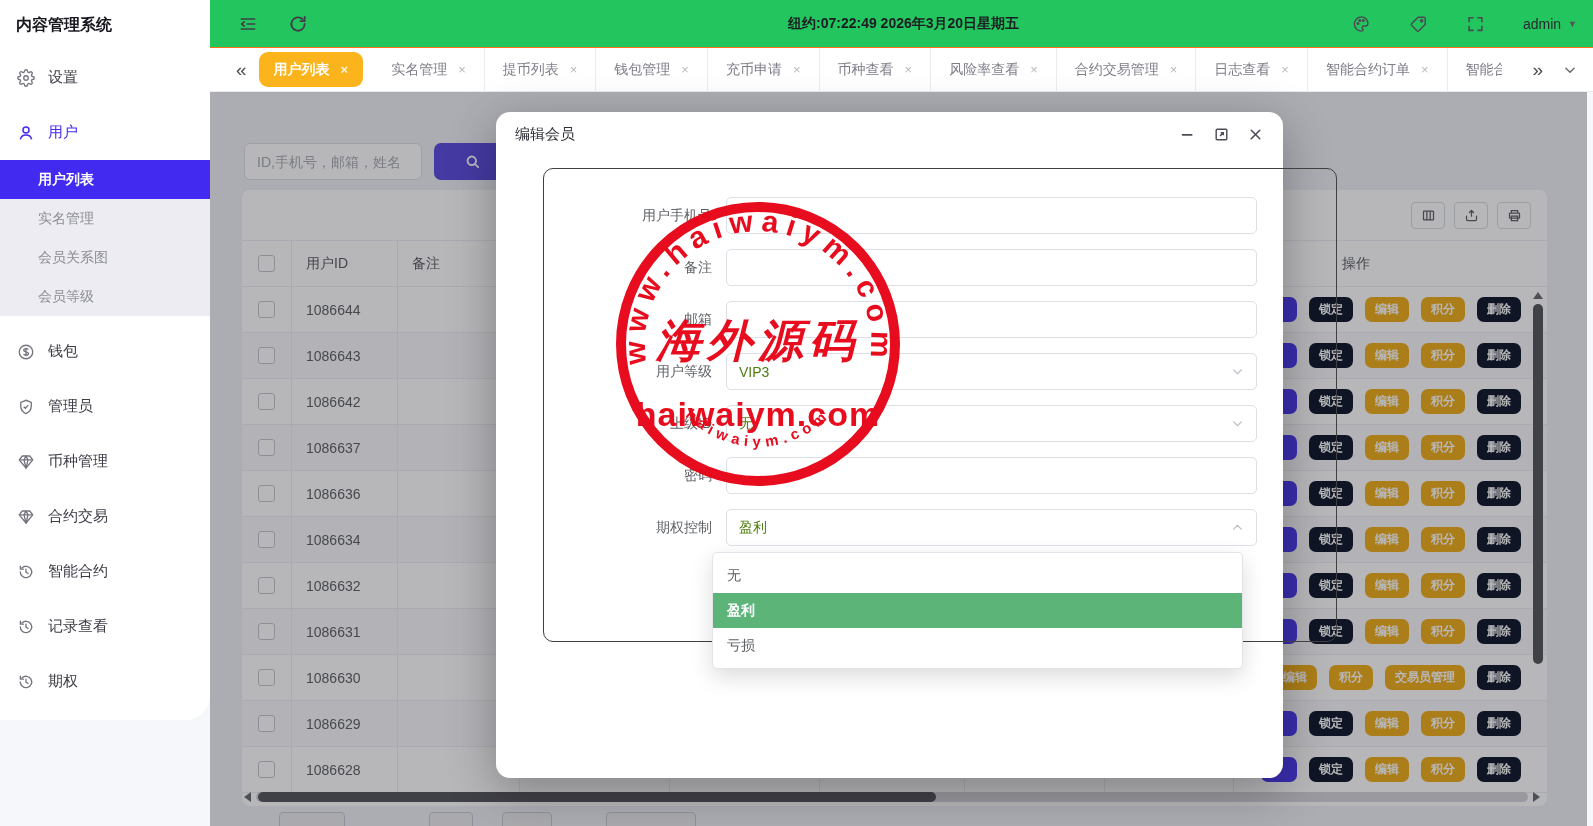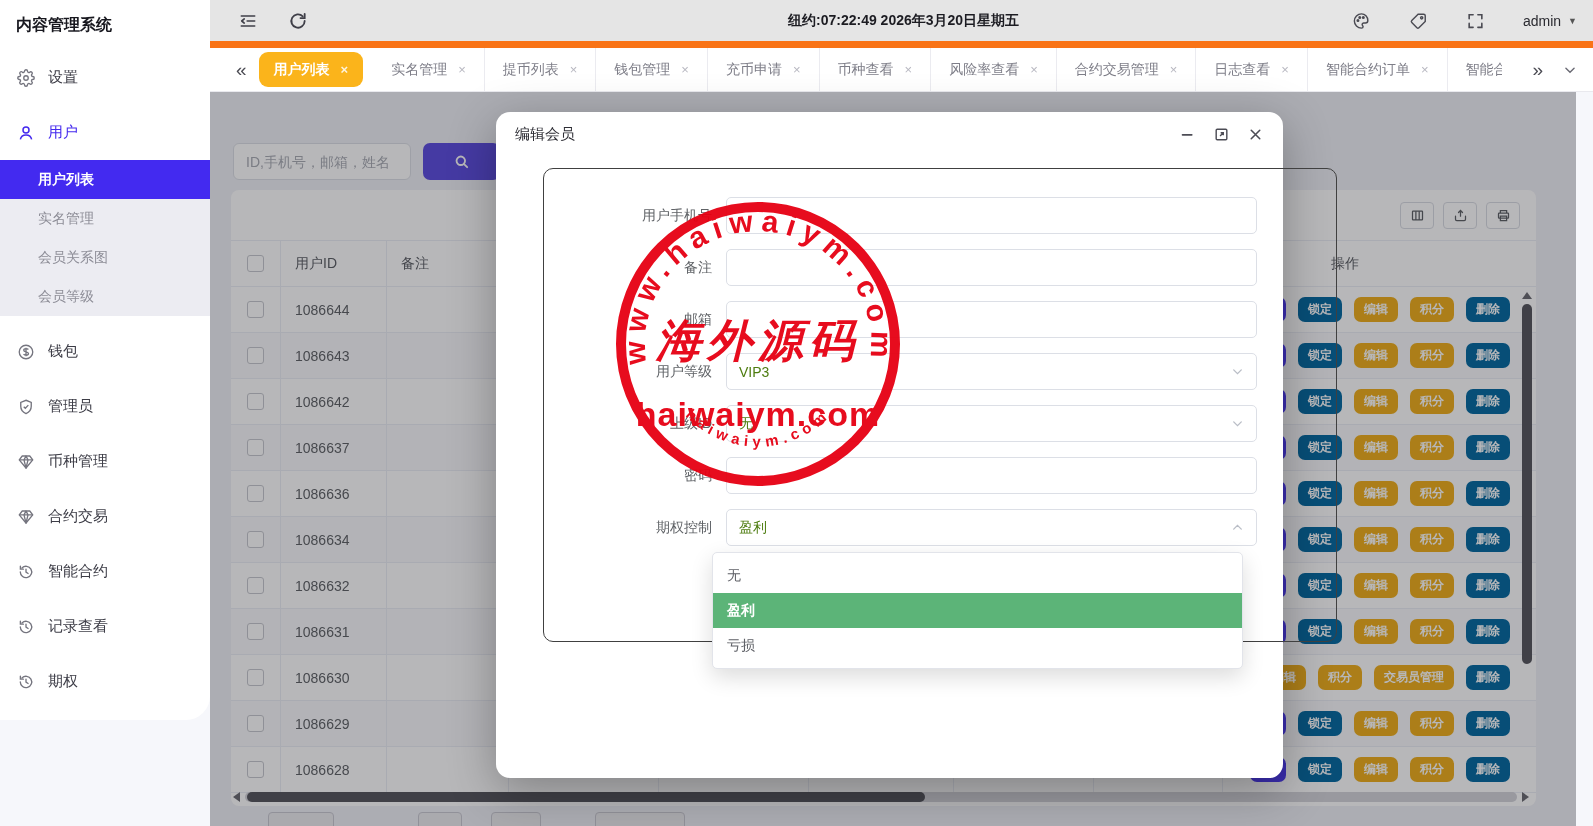--- a/index.html
+++ b/index.html
@@ -13,21 +13,21 @@
   .m-item { height:55px; display:flex; align-items:center; padding-left:17px; gap:13px; font-size:15px; color:#3c3c46; cursor:pointer; }
   .m-item .ic { width:18px; height:18px; color:#75757f; display:flex; }
   .m-item .ic svg { width:18px; height:18px; }
   .m-item.active { color:#4429ee; }
   .m-item.active .ic { color:#4429ee; }
   .sub-block { background:#ececf2; margin-bottom:8px; }
   .s-item { height:39px; display:flex; align-items:center; padding-left:38px; font-size:14px; color:#8d8d97; cursor:pointer; }
   .s-item.active { background:#432af0; color:#fff; font-weight:bold; }
 
   
-  .header { position:absolute; left:210px; top:0; width:1383px; height:48px; background:#e5e5e5; border-bottom:7px solid #f97316; display:flex; align-items:center; z-index:4; }
+  .header { position:absolute; left:210px; top:0; width:1383px; height:48px; background:#22c55e; border-bottom:1px solid #f97316; display:flex; align-items:center; z-index:4; }
   .h-ic { width:20px; height:20px; color:#3f3f48; margin-left:28px; cursor:pointer; display:flex; }
   .h-ic svg { width:20px; height:20px; }
   .h-time { position:absolute; left:578px; font-size:14px; color:#1c1c22; font-weight:bold; }
   .h-right { position:absolute; right:16px; display:flex; align-items:center; gap:38px; }
   .h-right .h-ic { margin-left:0; width:19px; height:19px; color:#4a4a52; }
   .h-user { display:flex; align-items:center; gap:7px; font-size:14px; color:#2a2a30; cursor:pointer; }
   .h-user .caret { font-size:9px; color:#555; }
 
   
   .tabbar { position:absolute; left:210px; top:48px; width:1383px; height:44px; background:#fff; border-bottom:1px solid #e9e9ee; display:flex; align-items:center; z-index:4; }
@@ -36,21 +36,21 @@
   .tab { display:flex; align-items:center; gap:11px; padding:0 18px; font-size:14px; color:#7e7e88; height:100%; white-space:nowrap; cursor:pointer; }
   .tab.inactive { border-right:1px solid #ebebf0; }
   .tab .x { color:#b7b7c0; font-size:13px; }
   .tab.active { background:#fbb41b; color:#fff; font-weight:bold; border-radius:9px; height:35px; margin:0 10px 0 2px; padding:0 15px; border:none; }
   .tab.active .x { color:rgba(255,255,255,.85); }
   .tb-right { position:absolute; right:0; top:0; height:43px; display:flex; align-items:center; gap:20px; padding:0 16px 0 10px; background:#fff; }
   .tb-right .tb-chevron { margin-left:0; }
   .tb-right .chev-dn { width:14px; height:14px; color:#6a6a74; display:flex; }
 
   
-  .content { position:absolute; left:193px; top:92px; width:1383px; height:734px; background:#eff1f6; z-index:3; }
+  .content { position:absolute; left:204px; top:92px; width:1383px; height:734px; background:#eff1f6; z-index:3; }
   .search-input { position:absolute; left:40px; top:51px; width:178px; height:37px; background:#fff; border:1px solid #dcdfe6; border-radius:6px; padding:0 12px; font-size:14px; color:#333; outline:none; }
   .search-input::placeholder { color:#a9acb4; }
   .search-btn { position:absolute; left:230px; top:51px; width:77px; height:37px; background:#5c4ce0; border-radius:7px; display:flex; align-items:center; justify-content:center; color:#fff; cursor:pointer; }
   .search-btn svg { width:17px; height:17px; }
 
   .card { position:absolute; left:38px; top:98px; width:1305px; height:616px; background:#fff; border-radius:8px; z-index:1; }
   .card-toolbar { height:50px; position:relative; }
   .tool-btns { position:absolute; right:16px; top:12px; display:flex; gap:9px; }
   .tool-btn { width:34px; height:27px; border:1px solid #d9dce3; border-radius:4px; background:#fff; display:flex; align-items:center; justify-content:center; color:#5d6065; cursor:pointer; }
   .tool-btn svg { width:15px; height:15px; }
@@ -61,21 +61,21 @@
   .c-check { width:50px; justify-content:center; }
   .c-id { width:106px; padding-left:14px; }
   .c-note { width:122px; padding-left:14px; }
   .c-f1{width:150px}.c-f2{width:150px}.c-f3{width:145px}.c-f4{width:140px}.c-f5{width:129px}
   .c-ops { flex:1; border-right:none; justify-content:flex-end; padding-right:26px; gap:12px; }
   .c-ops-h { flex:1; border-right:none; padding-left:108px; }
   .thead { color:#5a5d63; }
   .tbody .trow:nth-child(even) { background:#fafafc; }
   .checkbox { width:17px; height:17px; border:1.5px solid #c6c8ce; border-radius:3px; background:#fff; cursor:pointer; }
   .btn { height:25px; padding:0 10px; border-radius:7px; font-size:12px; font-weight:bold; color:#fff; display:flex; align-items:center; cursor:pointer; white-space:nowrap; }
-  .btn.red { background:#0369a1; }
+  .btn.red { background:#0f172a; }
   .btn.yellow { background:#efae1b; }
   .btn.blue { background:#4c3af0; width:36px; padding:0; }
 
   
   .vscroll { position:absolute; left:1328px; top:200px; width:12px; height:600px; z-index:2; }
   .vs-arrow { width:0; height:0; border-left:5px solid transparent; border-right:5px solid transparent; margin:0 auto; cursor:pointer; }
   .vs-up { border-bottom:7px solid #6b6b72; }
   .vs-thumb { position:absolute; top:12px; left:1px; width:10px; height:360px; background:#55555c; border-radius:5px; cursor:pointer; }
   .hscroll { position:absolute; left:40px; top:699px; width:1296px; height:12px; z-index:2; }
   .hs-arrow { position:absolute; top:1px; width:0; height:0; border-top:5px solid transparent; border-bottom:5px solid transparent; cursor:pointer; }

